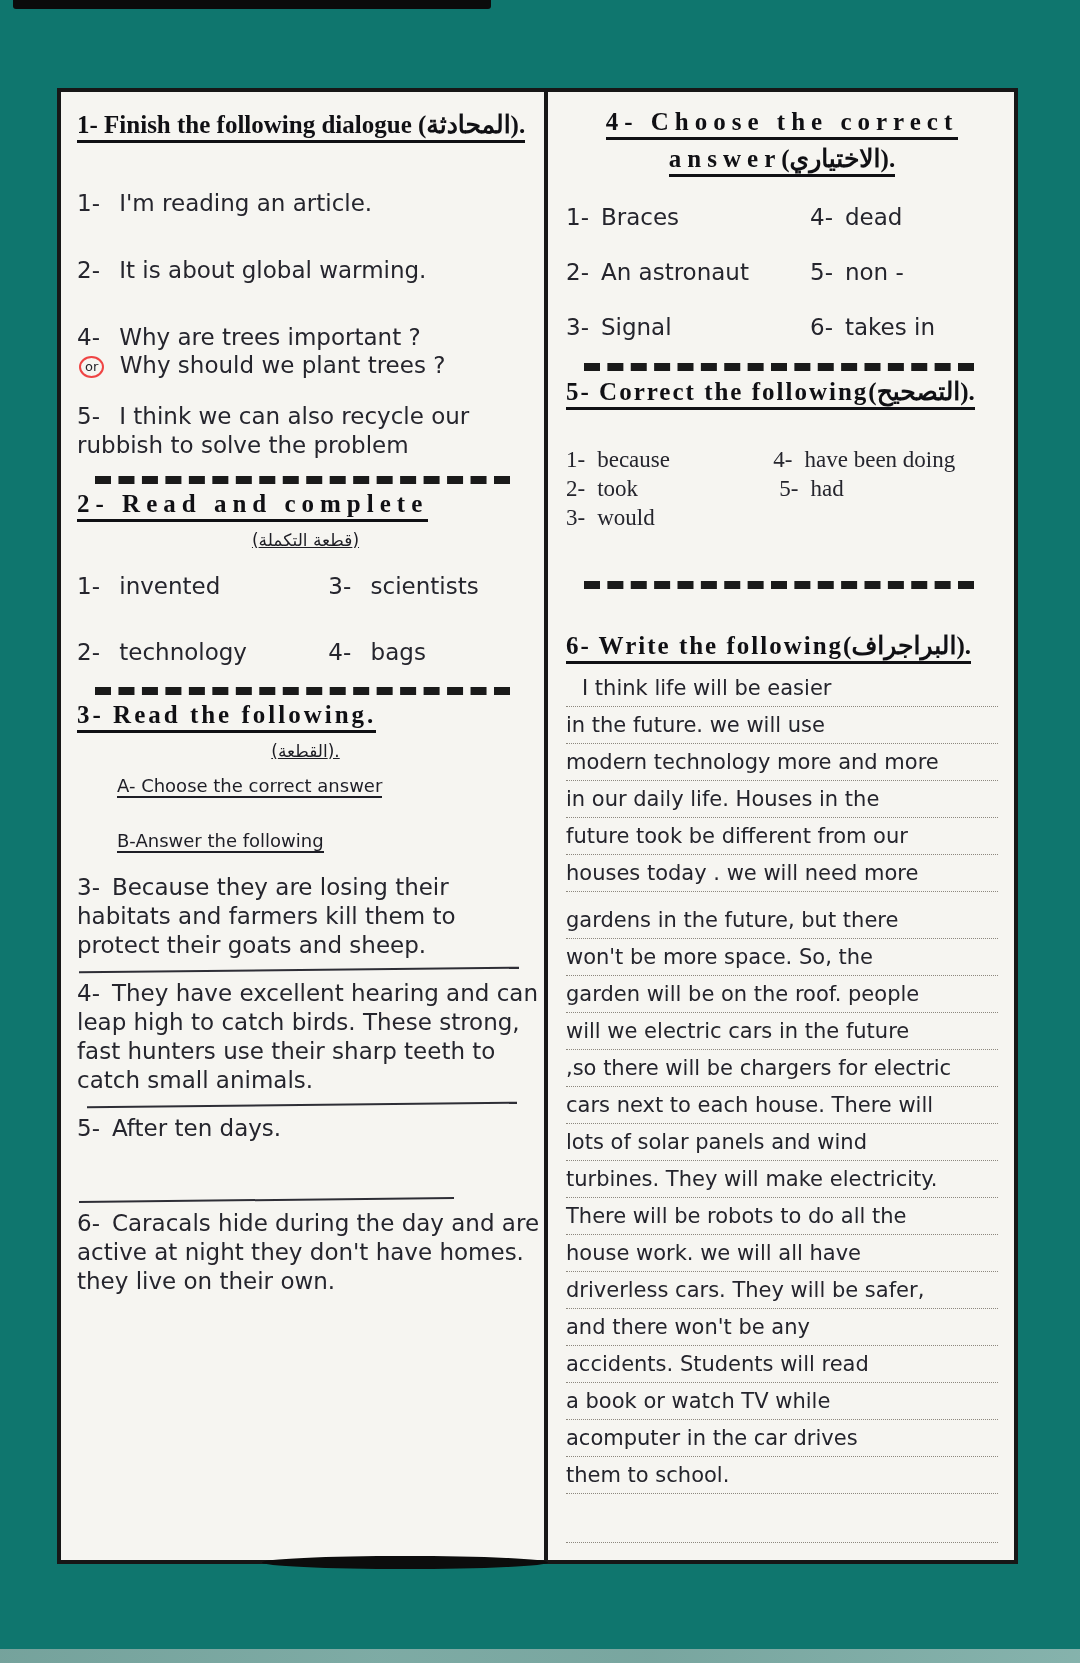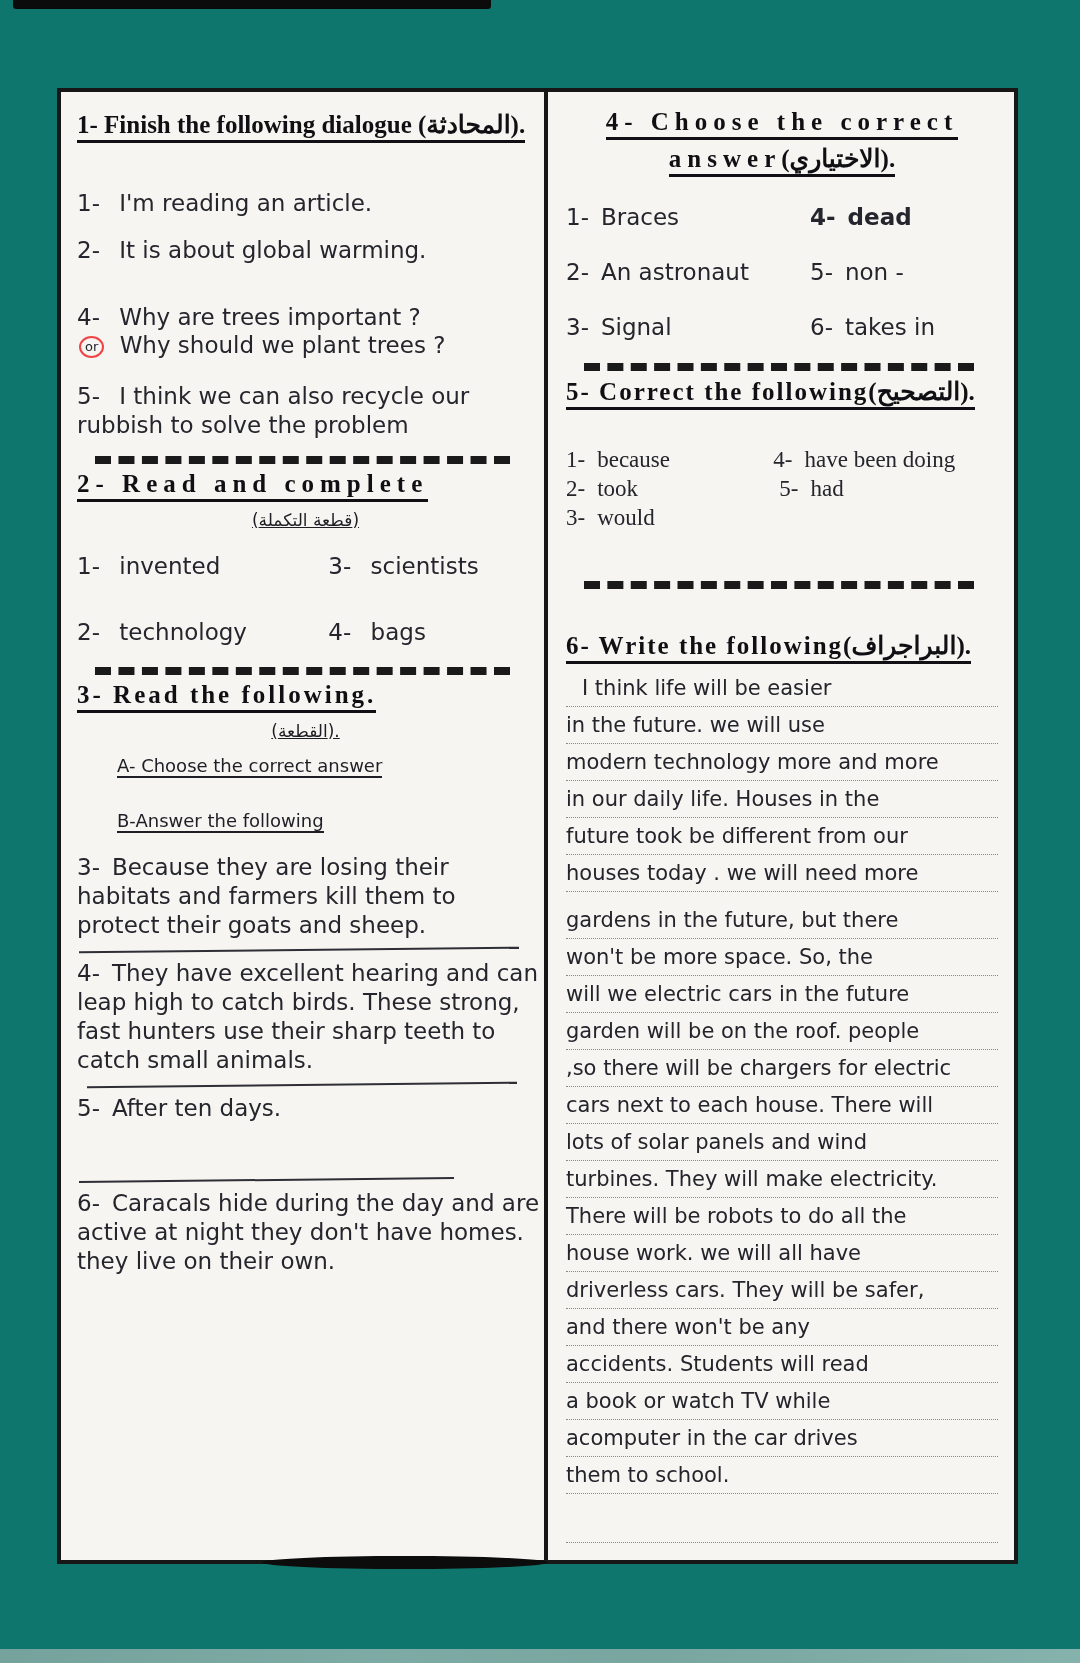--- a/index.html
+++ b/index.html
@@ -102,21 +102,21 @@
         <span class="hdr-serif">
           <span>1- Finish the following dialogue</span>
           <span>(المحادثة).</span>
         </span>
       </div>
 
       <div class="hand" style="margin-top:46px;">
         <span class="num">1-</span>
         <span>I'm reading an article.</span>
       </div>
-      <div class="hand" style="margin-top:18px;">
+      <div class="hand" style="margin-top:38px;">
         <span class="num">2-</span>
         <span>It is about global warming.</span>
       </div>
       <div class="hand" style="margin-top:38px;">
         <span class="num">4-</span>
         <span>Why are trees important ?</span>
         <div style="margin-left:2px;">
           <span class="or-circle">or</span>
           <span>Why should we plant trees ?</span>
         </div>
@@ -193,21 +193,21 @@
 
       <div class="center" style="margin-top:4px;">
         <span class="hdr-serif ls-wide">4- Choose the correct</span><br>
         <span class="hdr-serif ls-wide" style="margin-top:4px;">
           <span>answer</span><span style="letter-spacing:0;">(الاختياري).</span>
         </span>
       </div>
 
       <div class="grid2 hand" style="margin-top:26px;row-gap:26px;grid-template-columns:50% 50%;">
         <div><span class="num">1-</span><span>Braces</span></div>
-        <div style="padding-left:28px;font-weight:bold;"><span class="num">4-</span><span>dead</span></div>
+        <div style="padding-left:28px;"><span class="num">4-</span><span>dead</span></div>
         <div><span class="num">2-</span><span>An astronaut</span></div>
         <div style="padding-left:28px;"><span class="num">5-</span><span>non -</span></div>
         <div><span class="num">3-</span><span>Signal</span></div>
         <div style="padding-left:28px;"><span class="num">6-</span><span>takes in</span></div>
       </div>
 
       <div class="sep-dash" style="margin-top:22px;"></div>
 
       <div style="margin-top:2px;">
         <span class="hdr-serif" style="letter-spacing:2px;">
@@ -234,22 +234,22 @@
 
       <div style="margin-top:6px;">
         <div class="p-line" style="padding-left:16px;">I think life will be easier</div>
         <div class="p-line">in the future. we will use</div>
         <div class="p-line">modern technology more and more</div>
         <div class="p-line">in our daily life. Houses in the</div>
         <div class="p-line">future took be different from our</div>
         <div class="p-line">houses today . we will need more</div>
         <div class="p-line gap">gardens in the future, but there</div>
         <div class="p-line">won't be more space. So, the</div>
+        <div class="p-line">garden will be on the roof. people</div>
         <div class="p-line">will we electric cars in the future</div>
-        <div class="p-line">garden will be on the roof. people</div>
         <div class="p-line">,so there will be chargers for electric</div>
         <div class="p-line">cars next to each house. There will</div>
         <div class="p-line">lots of solar panels and wind</div>
         <div class="p-line">turbines. They will make electricity.</div>
         <div class="p-line">There will be robots to do all the</div>
         <div class="p-line">house work. we will all have</div>
         <div class="p-line">driverless cars. They will be safer,</div>
         <div class="p-line">and there won't be any</div>
         <div class="p-line">accidents. Students will read</div>
         <div class="p-line">a book or watch TV while</div>

